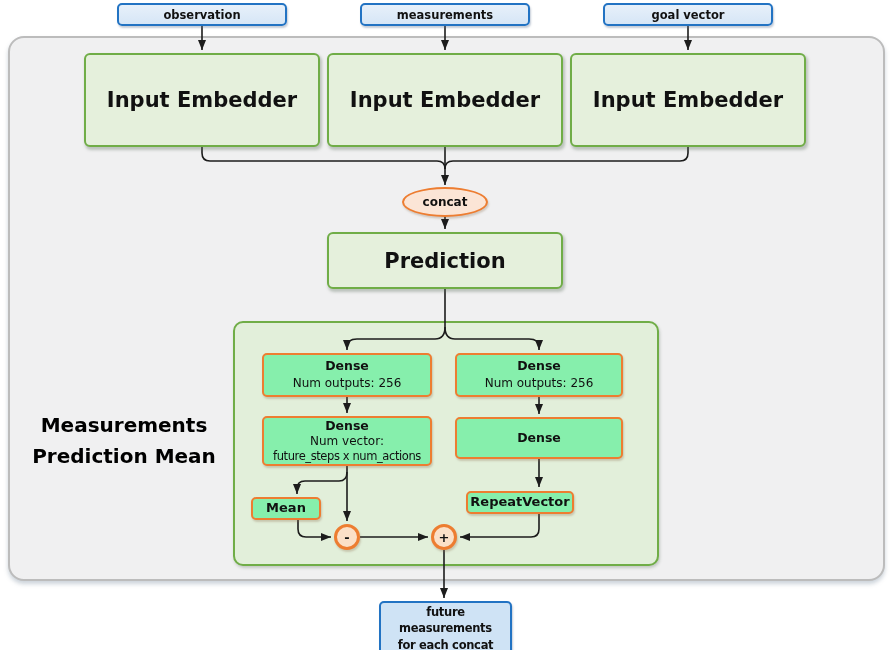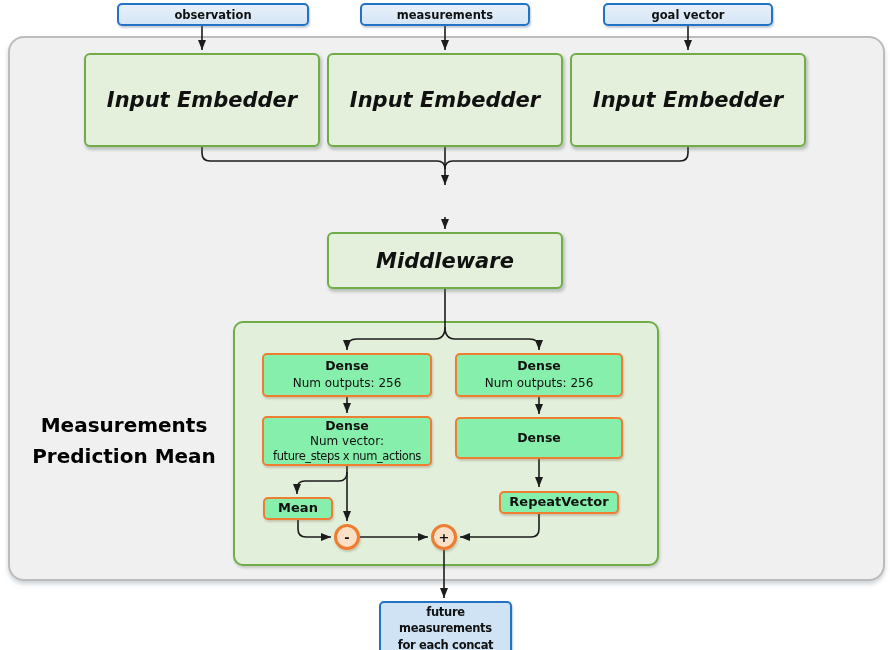--- a/index.html
+++ b/index.html
@@ -25,21 +25,20 @@
   .io-box{
     background:linear-gradient(180deg,#e7f0fa 0%,#d6e6f6 100%);
     border:2.5px solid #2273c3;border-radius:5px;
     font-weight:bold;font-size:11.5px;
     box-shadow:1px 2px 2px rgba(90,110,140,0.35);
   }
   .green-node{
     background:#e5f0dc;border:2.5px solid #70ad47;border-radius:6px;
     font-weight:bold;font-size:21px;
     box-shadow:1.5px 2.5px 3px rgba(90,110,90,0.35);
-    font-style:italic;
   }
   .orange-node{
     background:#86efac;border:2.5px solid #ed7d31;border-radius:5px;
     font-size:12px;line-height:1.45;
     box-shadow:1px 2px 2px rgba(140,110,80,0.3);
   }
   .orange-node .ttl{font-weight:bold;font-size:12.5px;}
   .tight{font-size:11.5px;letter-spacing:-0.4px;white-space:nowrap;}
   .small-orange{font-weight:bold;font-size:13px;}
 
@@ -90,43 +89,46 @@
     <path d="M539 397 L539 414" marker-end="url(#arr)"></path>
     <path d="M347 466 L347 521" marker-end="url(#arr)"></path>
     <path d="M347 472 Q347 481 339 481 L305 481 Q297 481 297 489 L297 494" marker-end="url(#arr)"></path>
     <path d="M298 519 L298 529 Q298 537 306 537 L331 537" marker-end="url(#arr)"></path>
     <path d="M360 537 L428 537" marker-end="url(#arr)"></path>
     <path d="M539 459 L539 487" marker-end="url(#arr)"></path>
     <path d="M539 513 L539 529 Q539 537 531 537 L460 537" marker-end="url(#arr)"></path>
     <path d="M444 550 L444 598" marker-end="url(#arr)"></path>
   </svg>
 
-  <div class="node io-box" style="left:117px;top:3px;width:192px;height:23px;">
+  <div class="node io-box" style="left:117px;top:3px;width:170px;height:23px;">
     <span>observation</span>
   </div>
   <div class="node io-box" style="left:360px;top:3px;width:170px;height:23px;">
     <span>measurements</span>
   </div>
   <div class="node io-box" style="left:603px;top:3px;width:170px;height:23px;">
     <span>goal vector</span>
   </div>
 
   <div class="node green-node" style="left:84px;top:53px;width:236px;height:94px;">
     <span>Input Embedder</span>
   </div>
   <div class="node green-node" style="left:327px;top:53px;width:236px;height:94px;">
     <span>Input Embedder</span>
   </div>
   <div class="node green-node" style="left:570px;top:53px;width:236px;height:94px;">
     <span>Input Embedder</span>
   </div>
 
+  <div class="node ellipse" style="left:402px;top:187px;width:86px;height:30px;">
+    <span>concat</span>
+  </div>
 
   <div class="node green-node" style="left:327px;top:232px;width:236px;height:57px;">
-    <span>Middleware</span>
+    <span>Prediction</span>
   </div>
 
   <div class="head-label">
     <div>Measurements</div>
     <div>Prediction Mean</div>
   </div>
 
   <div class="node orange-node" style="left:262px;top:353px;width:170px;height:44px;">
     <div class="ttl">Dense</div>
     <div>Num outputs: 256</div>
@@ -138,24 +140,24 @@
   </div>
 
   <div class="node orange-node" style="left:455px;top:353px;width:168px;height:44px;">
     <div class="ttl">Dense</div>
     <div>Num outputs: 256</div>
   </div>
   <div class="node orange-node" style="left:455px;top:417px;width:168px;height:42px;">
     <div class="ttl">Dense</div>
   </div>
 
-  <div class="node orange-node small-orange" style="left:263px;top:497px;width:70px;height:23px;justify-content:flex-end;">
+  <div class="node orange-node small-orange" style="left:251px;top:497px;width:70px;height:23px;justify-content:flex-end;">
     <span>Mean</span>
   </div>
-  <div class="node orange-node small-orange" style="left:499px;top:491px;width:120px;height:23px;justify-content:center;">
+  <div class="node orange-node small-orange" style="left:466px;top:491px;width:108px;height:23px;justify-content:center;">
     <span>RepeatVector</span>
   </div>
 
   <div class="node op-circle" style="left:334px;top:524px;width:26px;height:26px;">
     <span>-</span>
   </div>
   <div class="node op-circle" style="left:431px;top:524px;width:26px;height:26px;">
     <span>+</span>
   </div>
 

